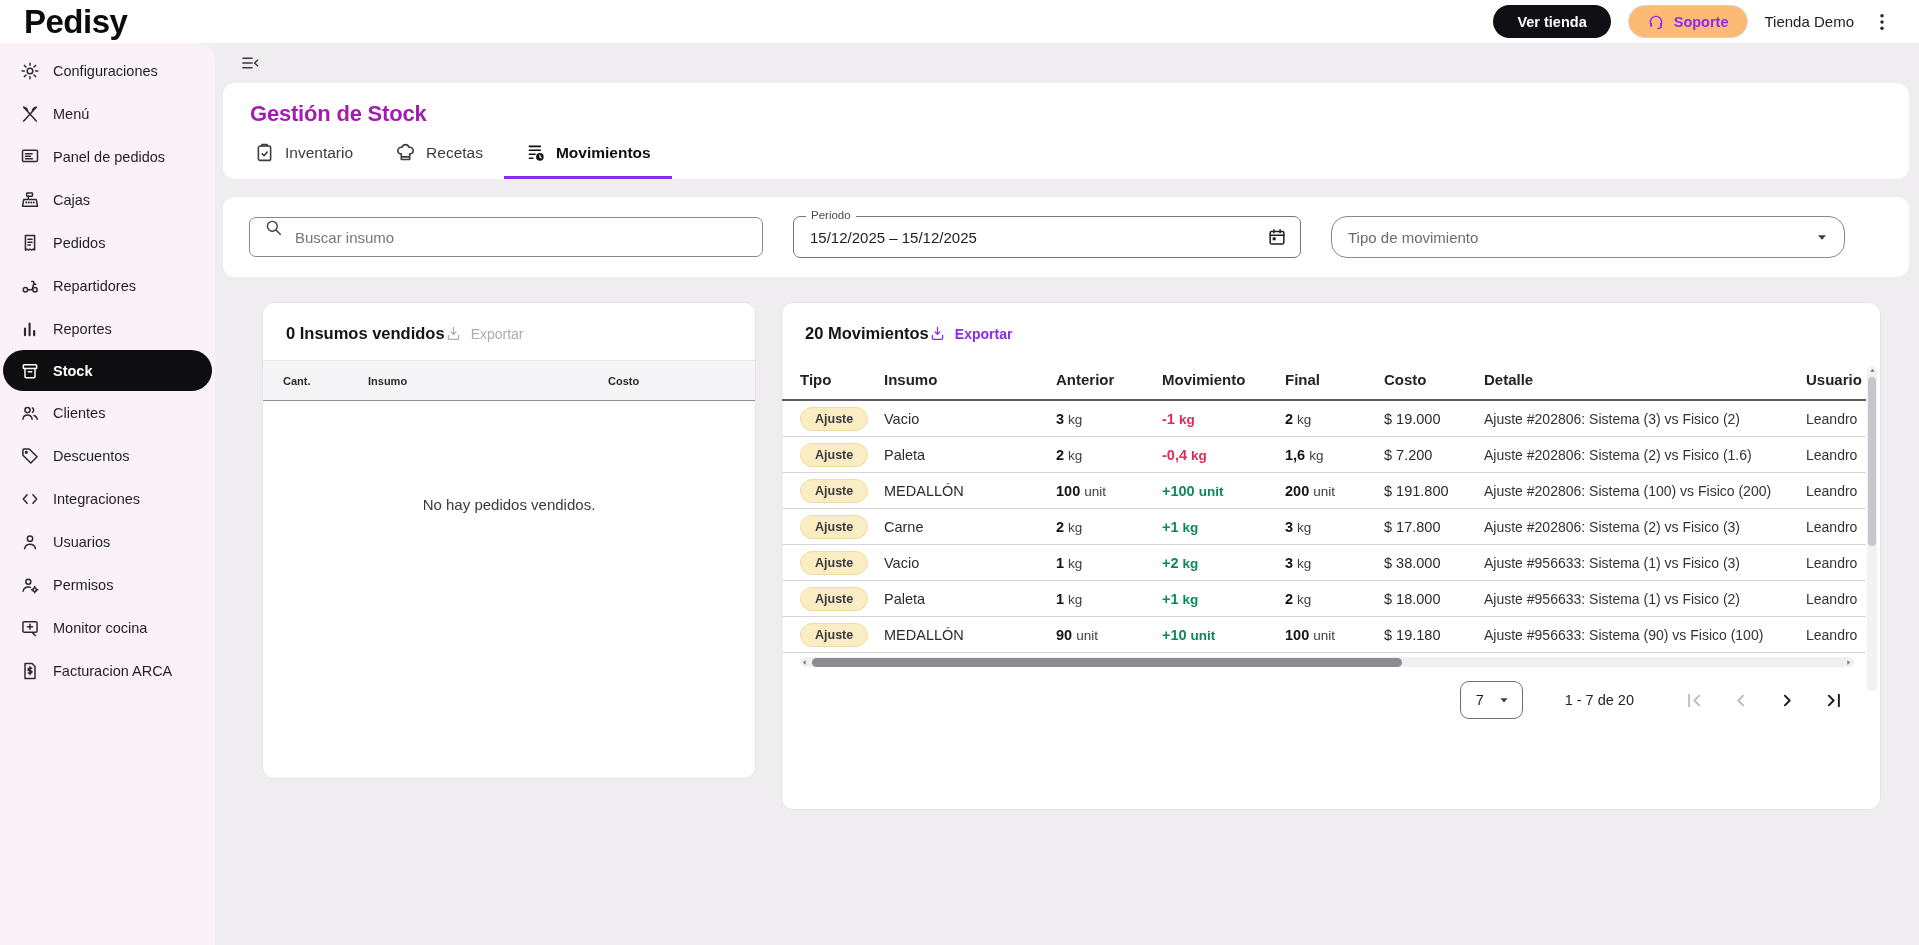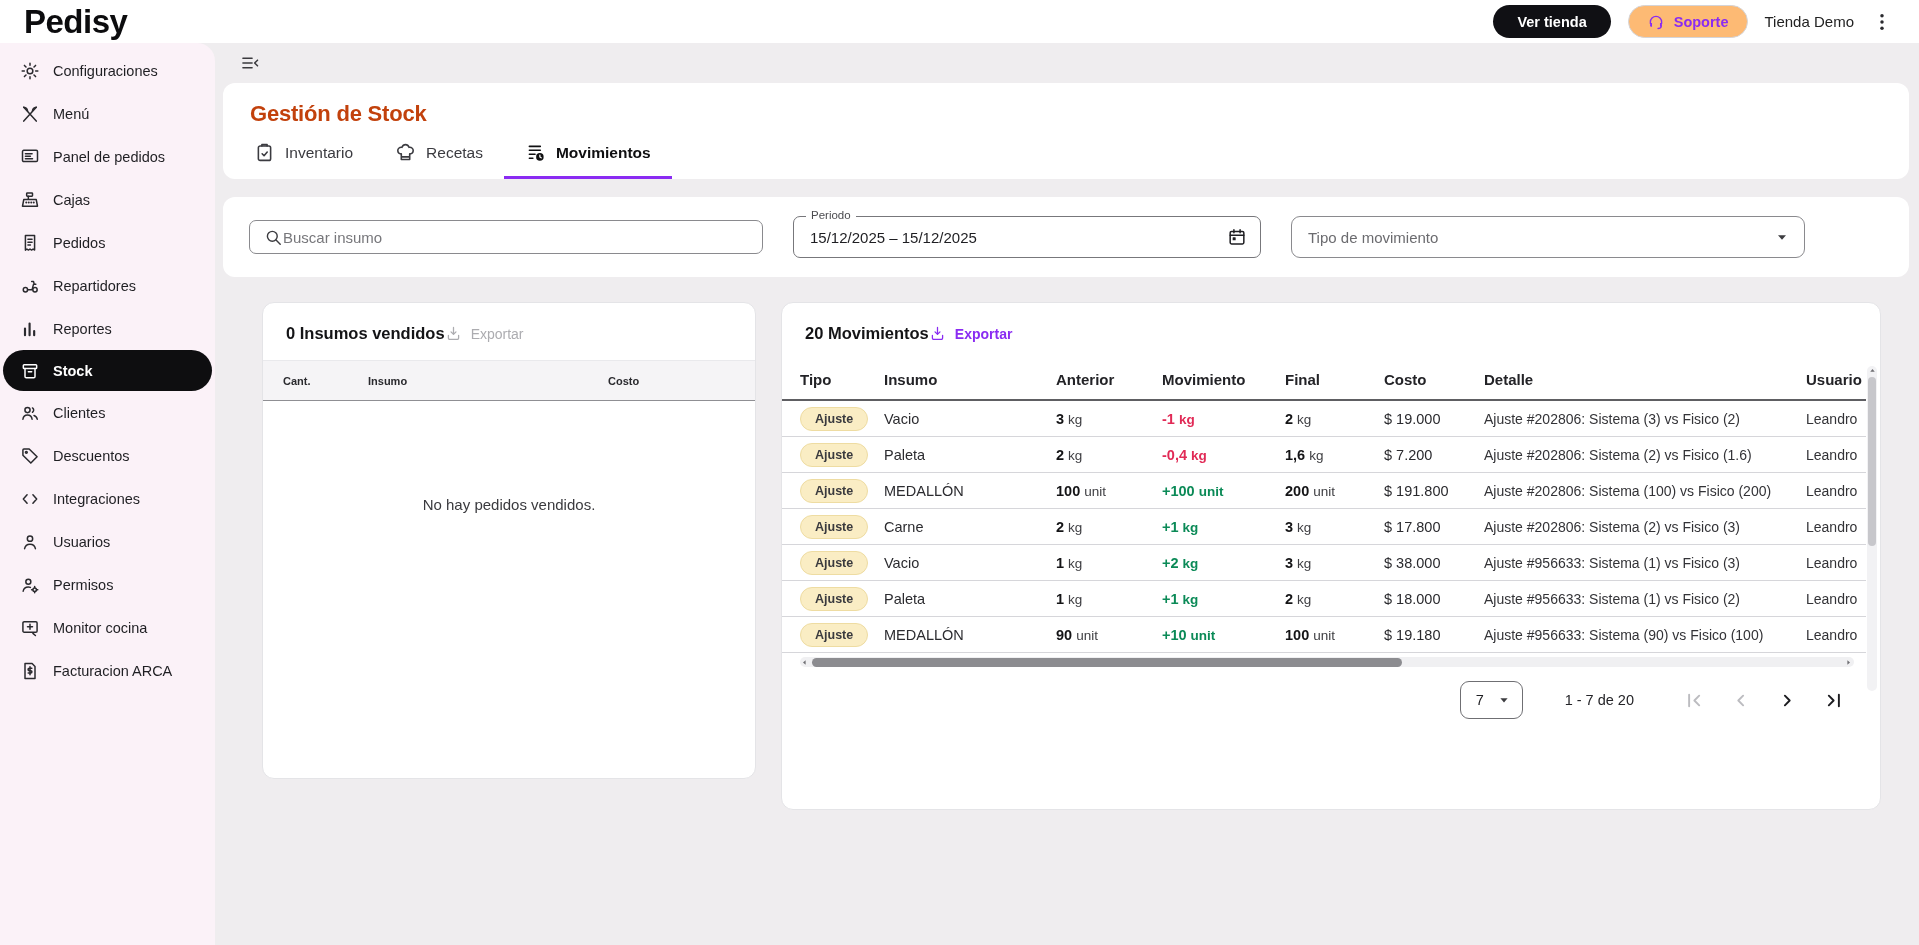--- a/index.html
+++ b/index.html
@@ -27,37 +27,37 @@
   .sb-icon{width:20px;height:20px;color:#2A2A2E;flex-shrink:0;}
   .sb-item.active{background:#0E0E10;color:#fff;border-radius:24px;margin:0 3px;padding-left:17px;height:41px;font-weight:700;}
   .sb-item.active .sb-icon{color:#fff;}
 
   .main{flex:1;min-width:0;display:flex;flex-direction:column;}
   .strip{height:40px;display:flex;align-items:center;padding-left:25px;}
   .collapse{width:20px;height:20px;color:#3A3A3E;cursor:pointer;}
 
   
   .header-card{background:#fff;border-radius:12px;margin:0 10px 0 8px;padding:18px 0 0 0;}
-  .page-title{font-size:22px;font-weight:800;color:#c2410c;margin-left:27px;letter-spacing:-0.2px;}
+  .page-title{font-size:22px;font-weight:800;color:#a21caf;margin-left:27px;letter-spacing:-0.2px;}
   .tabs{display:flex;margin-top:15px;padding-left:10px;}
   .tab{display:flex;align-items:center;gap:10px;padding:0 21px 13px;font-size:15.5px;color:#3B3B40;cursor:pointer;border-bottom:3px solid transparent;}
   .tab .icon{width:21px;height:21px;}
   .tab.active{font-weight:700;color:#0F0F11;border-bottom-color:var(--accent);}
 
   
   .filter-card{background:#fff;border-radius:12px;margin:18px 10px 0 8px;height:80px;display:flex;align-items:center;gap:30px;padding:0 31px 0 26px;}
-  .search-box{width:514px;height:34px;border:1px solid #8A8A8E;border-radius:7px;display:flex;align-items:center;padding:0 14px;gap:0;}
+  .search-box{width:514px;height:40px;border:1px solid #8A8A8E;border-radius:7px;display:flex;padding:0 14px;gap:12px;}
   .search-box .icon{width:19px;height:19px;color:#3C3C40;flex-shrink:0;}
   .search-box input{border:none;outline:none;flex:1;font-size:15px;font-family:inherit;color:#222;background:transparent;}
   .search-box input::placeholder{color:#77777B;}
-  .periodo{position:relative;width:468px;height:42px;border:1px solid #77777B;border-radius:7px;display:flex;align-items:center;padding:0 13px 0 16px;cursor:pointer;}
+  .periodo{position:relative;width:508px;height:42px;border:1px solid #77777B;border-radius:7px;display:flex;align-items:center;padding:0 13px 0 16px;cursor:pointer;}
   .periodo-label{position:absolute;top:-8px;left:12px;background:#fff;padding:0 5px;font-size:11.5px;color:#4C4C50;}
   .periodo-value{flex:1;font-size:15px;color:#1E1E22;}
   .periodo .icon{width:20px;height:20px;color:#1E1E22;}
-  .select-box{width:514px;height:42px;border:1px solid #8A8A8E;border-radius:9px;display:flex;align-items:center;justify-content:space-between;padding:0 12px 0 16px;cursor:pointer;}
+  .select-box{width:514px;height:42px;border:1px solid #8A8A8E;border-radius:16px;display:flex;align-items:center;justify-content:space-between;padding:0 12px 0 16px;cursor:pointer;}
   .select-box .sel-text{font-size:15px;color:#6B6B6F;}
   .select-box .icon{width:20px;height:20px;color:#3C3C40;}
 
   
   .panels{display:flex;align-items:flex-start;gap:25px;margin:25px 10px 0 8px;padding-left:39px;padding-right:28px;}
   .panel{background:#fff;border:1px solid #E4E4E7;border-radius:12px;}
   .panel-head{display:flex;align-items:center;padding:21px 24px 17px 23px;}
   .panel-title{font-size:16.5px;font-weight:700;color:#141416;}
   .export{display:flex;align-items:center;gap:9px;font-size:14px;cursor:pointer;background:none;border:none;font-family:inherit;}
   .export .icon{width:17px;height:17px;}

